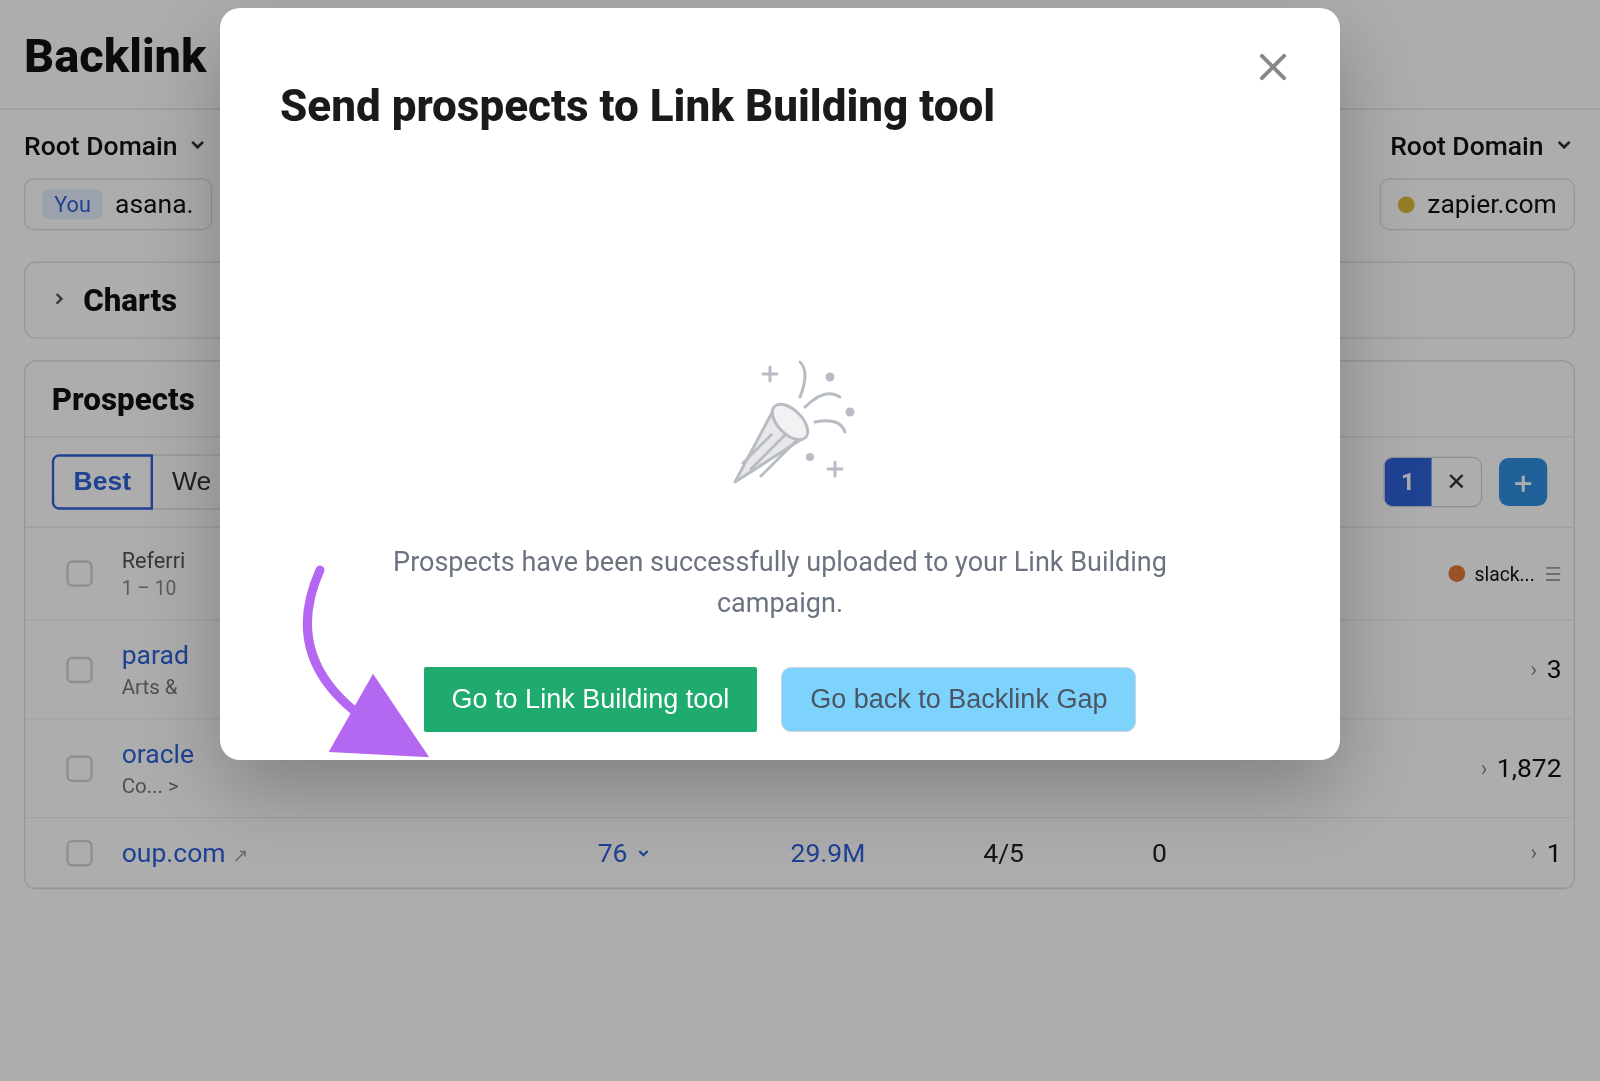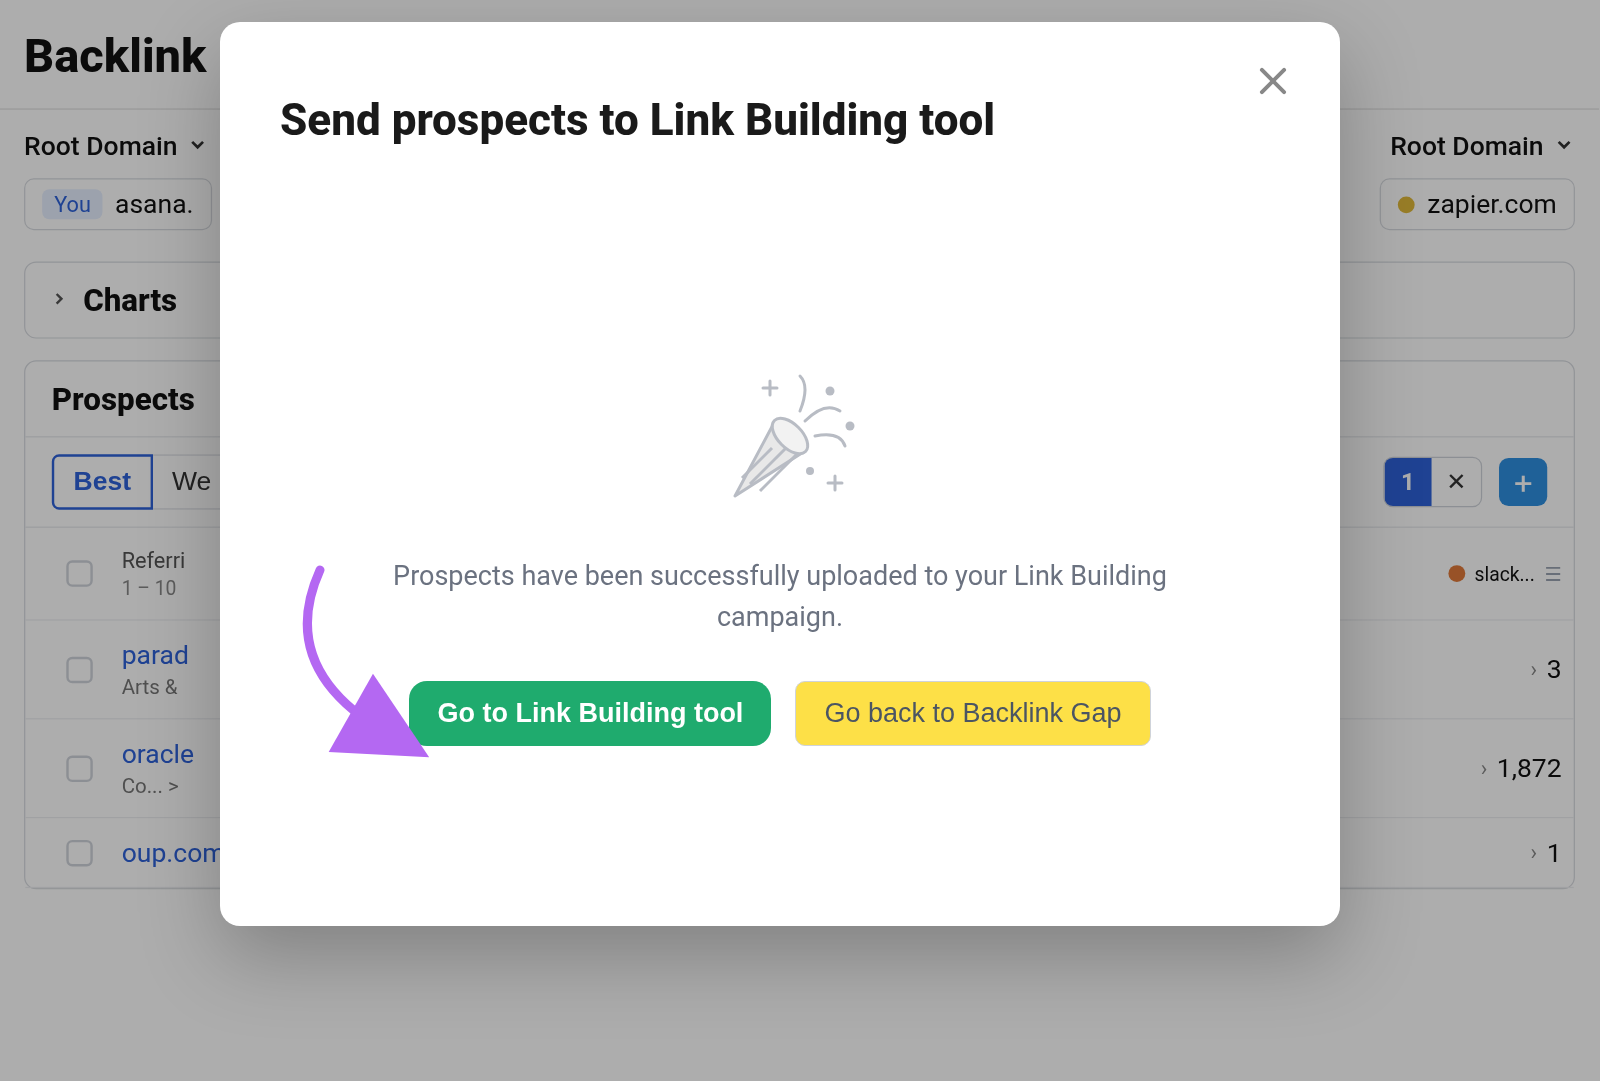--- a/index.html
+++ b/index.html
@@ -44,29 +44,29 @@
   .cell-plain { font-size: 22px; color: #222; }
   .right-col { display: flex; align-items: center; gap: 8px; justify-content: flex-end; font-size: 22px; }
   .chev-sm { color: #888; font-size: 18px; }
   .ext-icon { color: #9aa3b1; font-size: 16px; }
   .col-head-right { display: flex; align-items: center; gap: 8px; justify-content: flex-end; }
 
   
   .dim { position: absolute; inset: 0; background: rgba(0,0,0,0.32); }
 
   
-  .modal { position: absolute; top: 22px; left: 220px; width: 1120px; height: 904px; background: #fff; border-radius: 20px; box-shadow: 0 30px 80px rgba(0,0,0,0.25); padding: 48px 60px; }
+  .modal { position: absolute; top: 8px; left: 220px; width: 1120px; height: 752px; background: #fff; border-radius: 20px; box-shadow: 0 30px 80px rgba(0,0,0,0.25); padding: 48px 60px; }
   .modal-close { position: absolute; top: 40px; right: 48px; color: #888; cursor: pointer; }
   .modal-close svg { width: 38px; height: 38px; }
   .modal-title { font-size: 44px; font-weight: 800; color: #1a1a1a; margin-top: 24px; }
   .celebrate { margin: 220px auto 40px auto; width: 160px; height: 150px; }
   .success-text { text-align: center; font-size: 27px; color: #6b7280; line-height: 1.5; max-width: 900px; margin: 15px auto; }
   .modal-actions { display: flex; gap: 24px; justify-content: center; margin-top: 44px; }
-  .btn-primary { background: #1fab6e; color: #fff; font-size: 27px; padding: 8px 28px; border: none; border-radius: 18px; font-weight: 700; cursor: pointer; }
-  .btn-secondary { background: #fde047; color: #4b5563; font-size: 27px; padding: 16px 28px; border: 1px solid #cfd3da; border-radius: 10px; font-weight: 500; cursor: pointer; }
+  .btn-primary { background: #1fab6e; color: #fff; font-size: 27px; padding: 8px 28px; border: none; border-radius: 2px; font-weight: 400; cursor: pointer; }
+  .btn-secondary { background: #7dd3fc; color: #4b5563; font-size: 27px; padding: 16px 28px; border: 1px solid #cfd3da; border-radius: 10px; font-weight: 500; cursor: pointer; }
 
   
   .arrow-annot { position: absolute; top: 560px; left: 280px; width: 180px; height: 220px; pointer-events: none; }
 </style>
 </head>
 <body>
 
 <div class="page">
   <div class="bg">
     <div class="bg-content">

